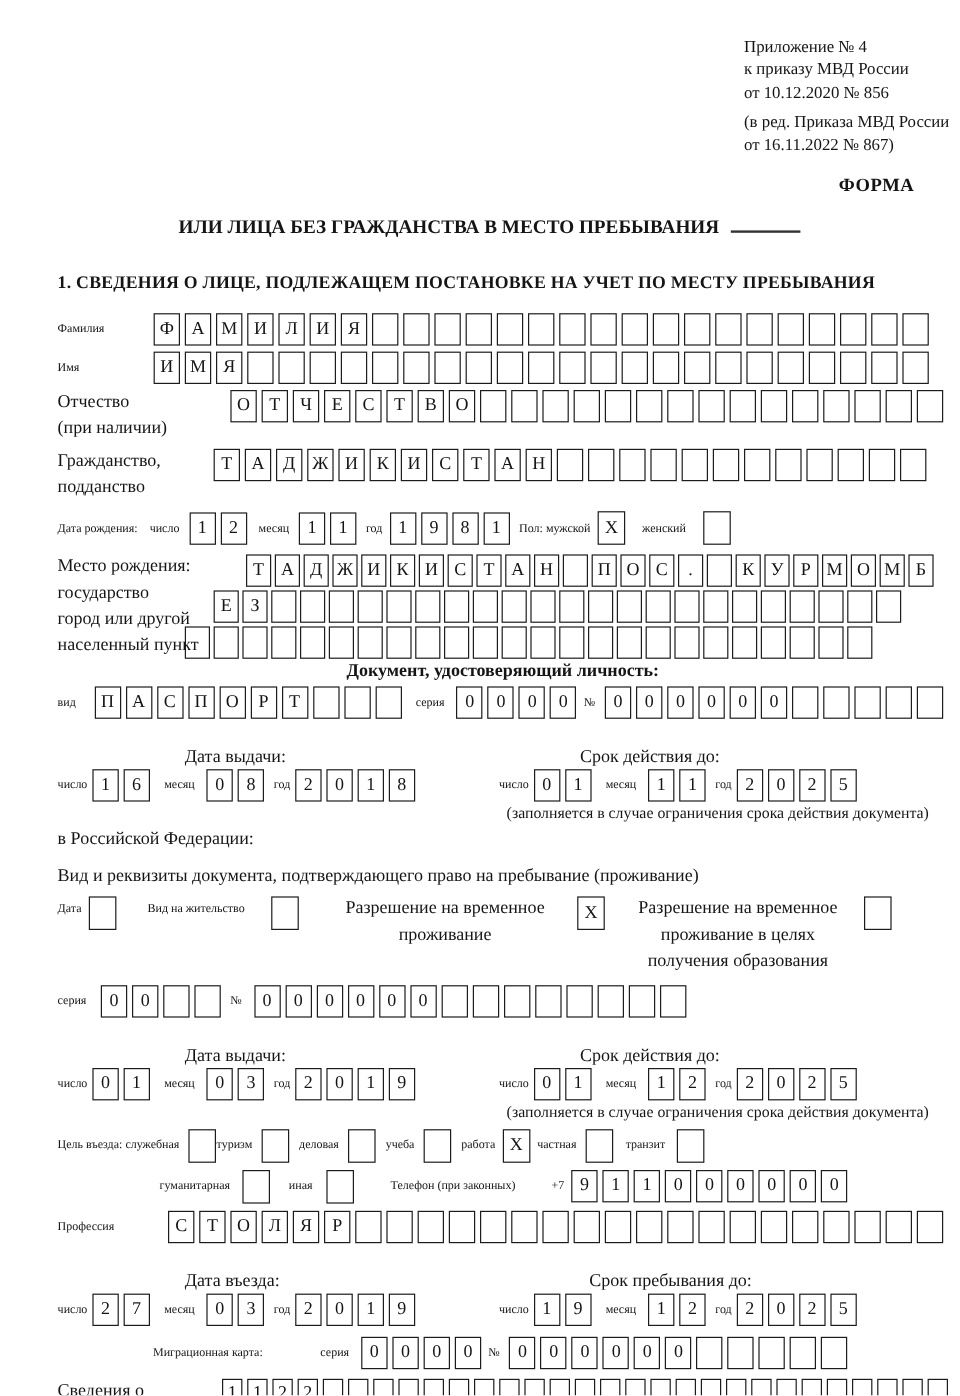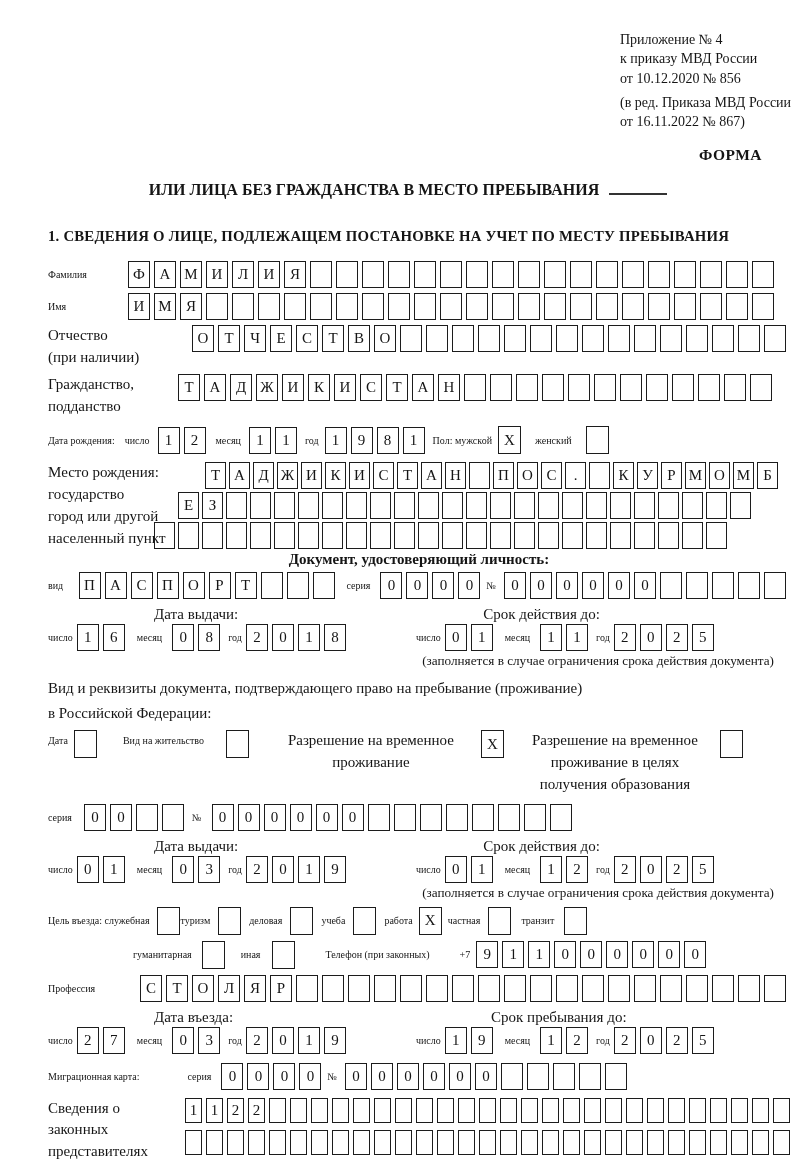--- a/index.html
+++ b/index.html
@@ -22,21 +22,21 @@
   .lbl-lines div { font-size:15px; line-height:1.45; }
   .grid { display:flex; flex-wrap:nowrap; }
   .cell { flex:none; display:inline-flex; align-items:center; justify-content:center;
           width:22px; height:27px; border:1.6px solid #1c1c1c; margin-right:4px;
           font-size:15px; line-height:1; background:#fff; }
   .bp .cell { width:21px; margin-right:3px; }
   .rep-grid .cell { width:17px; height:25px; margin-right:4px; }
   .cb .cell { width:23px; height:28px; margin-right:0; }
 
   .center-bold { width:742px; text-align:center; font-weight:bold; font-size:15px; margin-top:8px; }
-  .two-labels { display:flex; font-size:15px; font-weight:normal; margin-top:7px;text-align:right; }
+  .two-labels { display:flex; font-size:15px; font-weight:normal; margin-top:24px;text-align:right; }
   .note { width:742px; text-align:right; padding-right:16px; font-size:13.2px; margin-top:2px; }
   .para { font-size:15px; margin-top:8px; line-height:1.5; }
 
   .cb-label { font-size:15px; text-align:center; line-height:1.45; }
   .rel { position:relative; }
   .abs-label { position:absolute; left:0; top:0; }
 </style>
 </head>
 <body>
 
@@ -383,22 +383,22 @@
     <span class="grid">
         <span class="cell">2</span>
         <span class="cell">0</span>
         <span class="cell">2</span>
         <span class="cell">5</span>
       </span>
   </div>
 
   <div class="note">(заполняется в случае ограничения срока действия документа)</div>
 
+  <div class="para" style="margin-top:2px;">в Российской Федерации:</div>
   <div class="para">Вид и реквизиты документа, подтверждающего право на пребывание (проживание)</div>
-  <div class="para" style="margin-top:2px;">в Российской Федерации:</div>
 
   <div class="row top" style="margin-top:6px;">
     <span class="lbl" style="margin-top:5px;">Дата</span>
     <span class="grid cb" style="margin-left:6px;">
         <span class="cell"></span>
       </span>
     <span class="lbl" style="margin-left:26px;margin-top:5px;">Вид на жительство</span>
     <span class="grid cb" style="margin-left:22px;">
         <span class="cell"></span>
       </span>
@@ -611,21 +611,21 @@
       </span>
     <span class="lbl" style="margin-left:4px;margin-right:4px;">год</span>
     <span class="grid">
         <span class="cell">2</span>
         <span class="cell">0</span>
         <span class="cell">2</span>
         <span class="cell">5</span>
       </span>
   </div>
 
-  <div class="row" style="margin-top:9px;">
+  <div class="row" style="margin-top:9px;justify-content:center;">
     <span class="lbl">Миграционная карта:</span>
     <span class="lbl" style="margin-left:48px;margin-right:10px;">серия</span>
     <span class="grid">
         <span class="cell">0</span>
         <span class="cell">0</span>
         <span class="cell">0</span>
         <span class="cell">0</span>
       </span>
     <span class="lbl" style="margin-left:2px;margin-right:8px;">№</span>
     <span class="grid">

